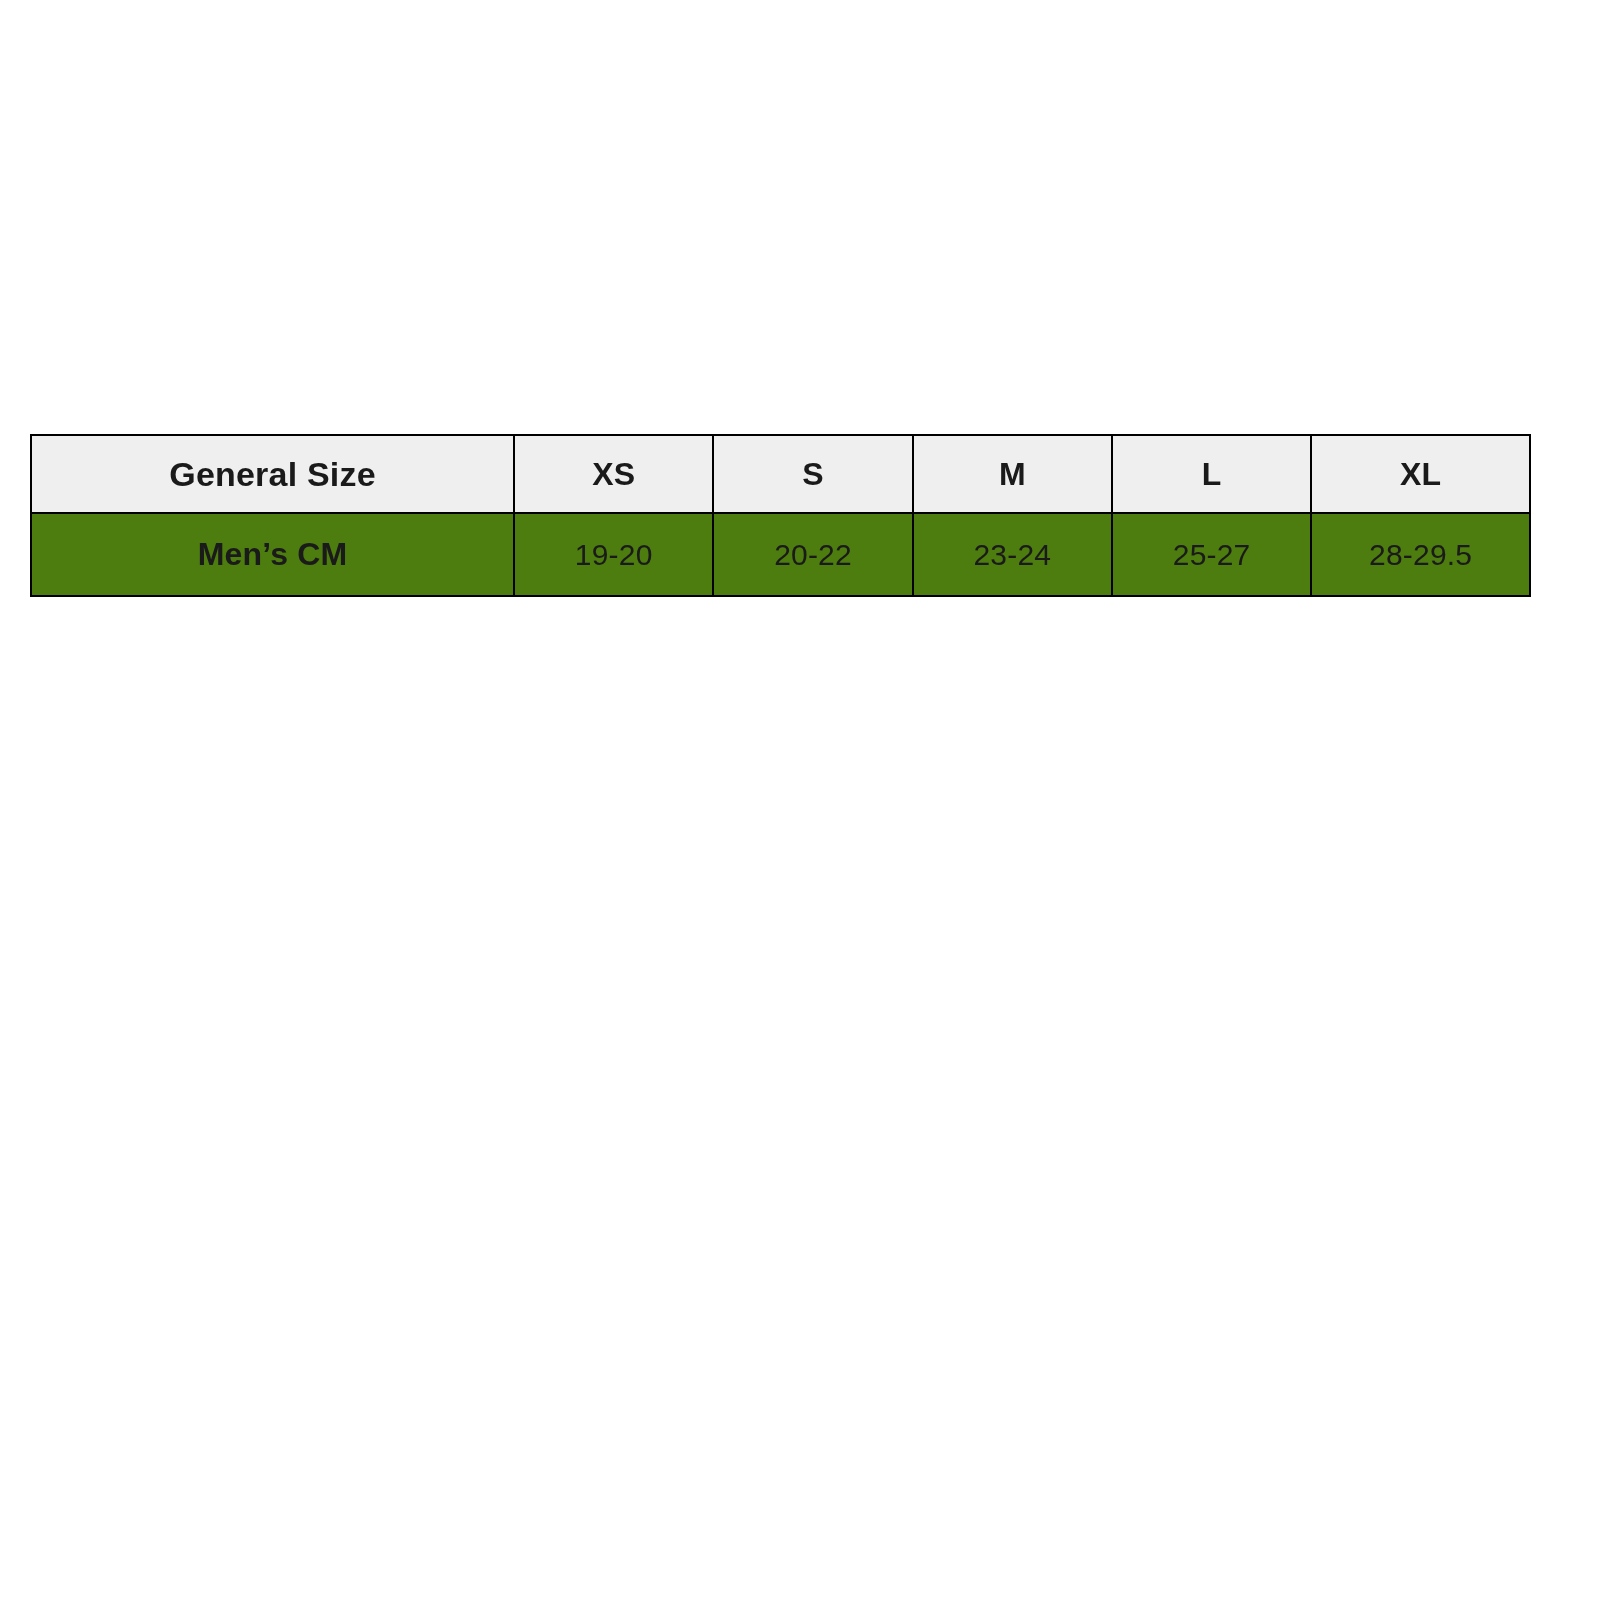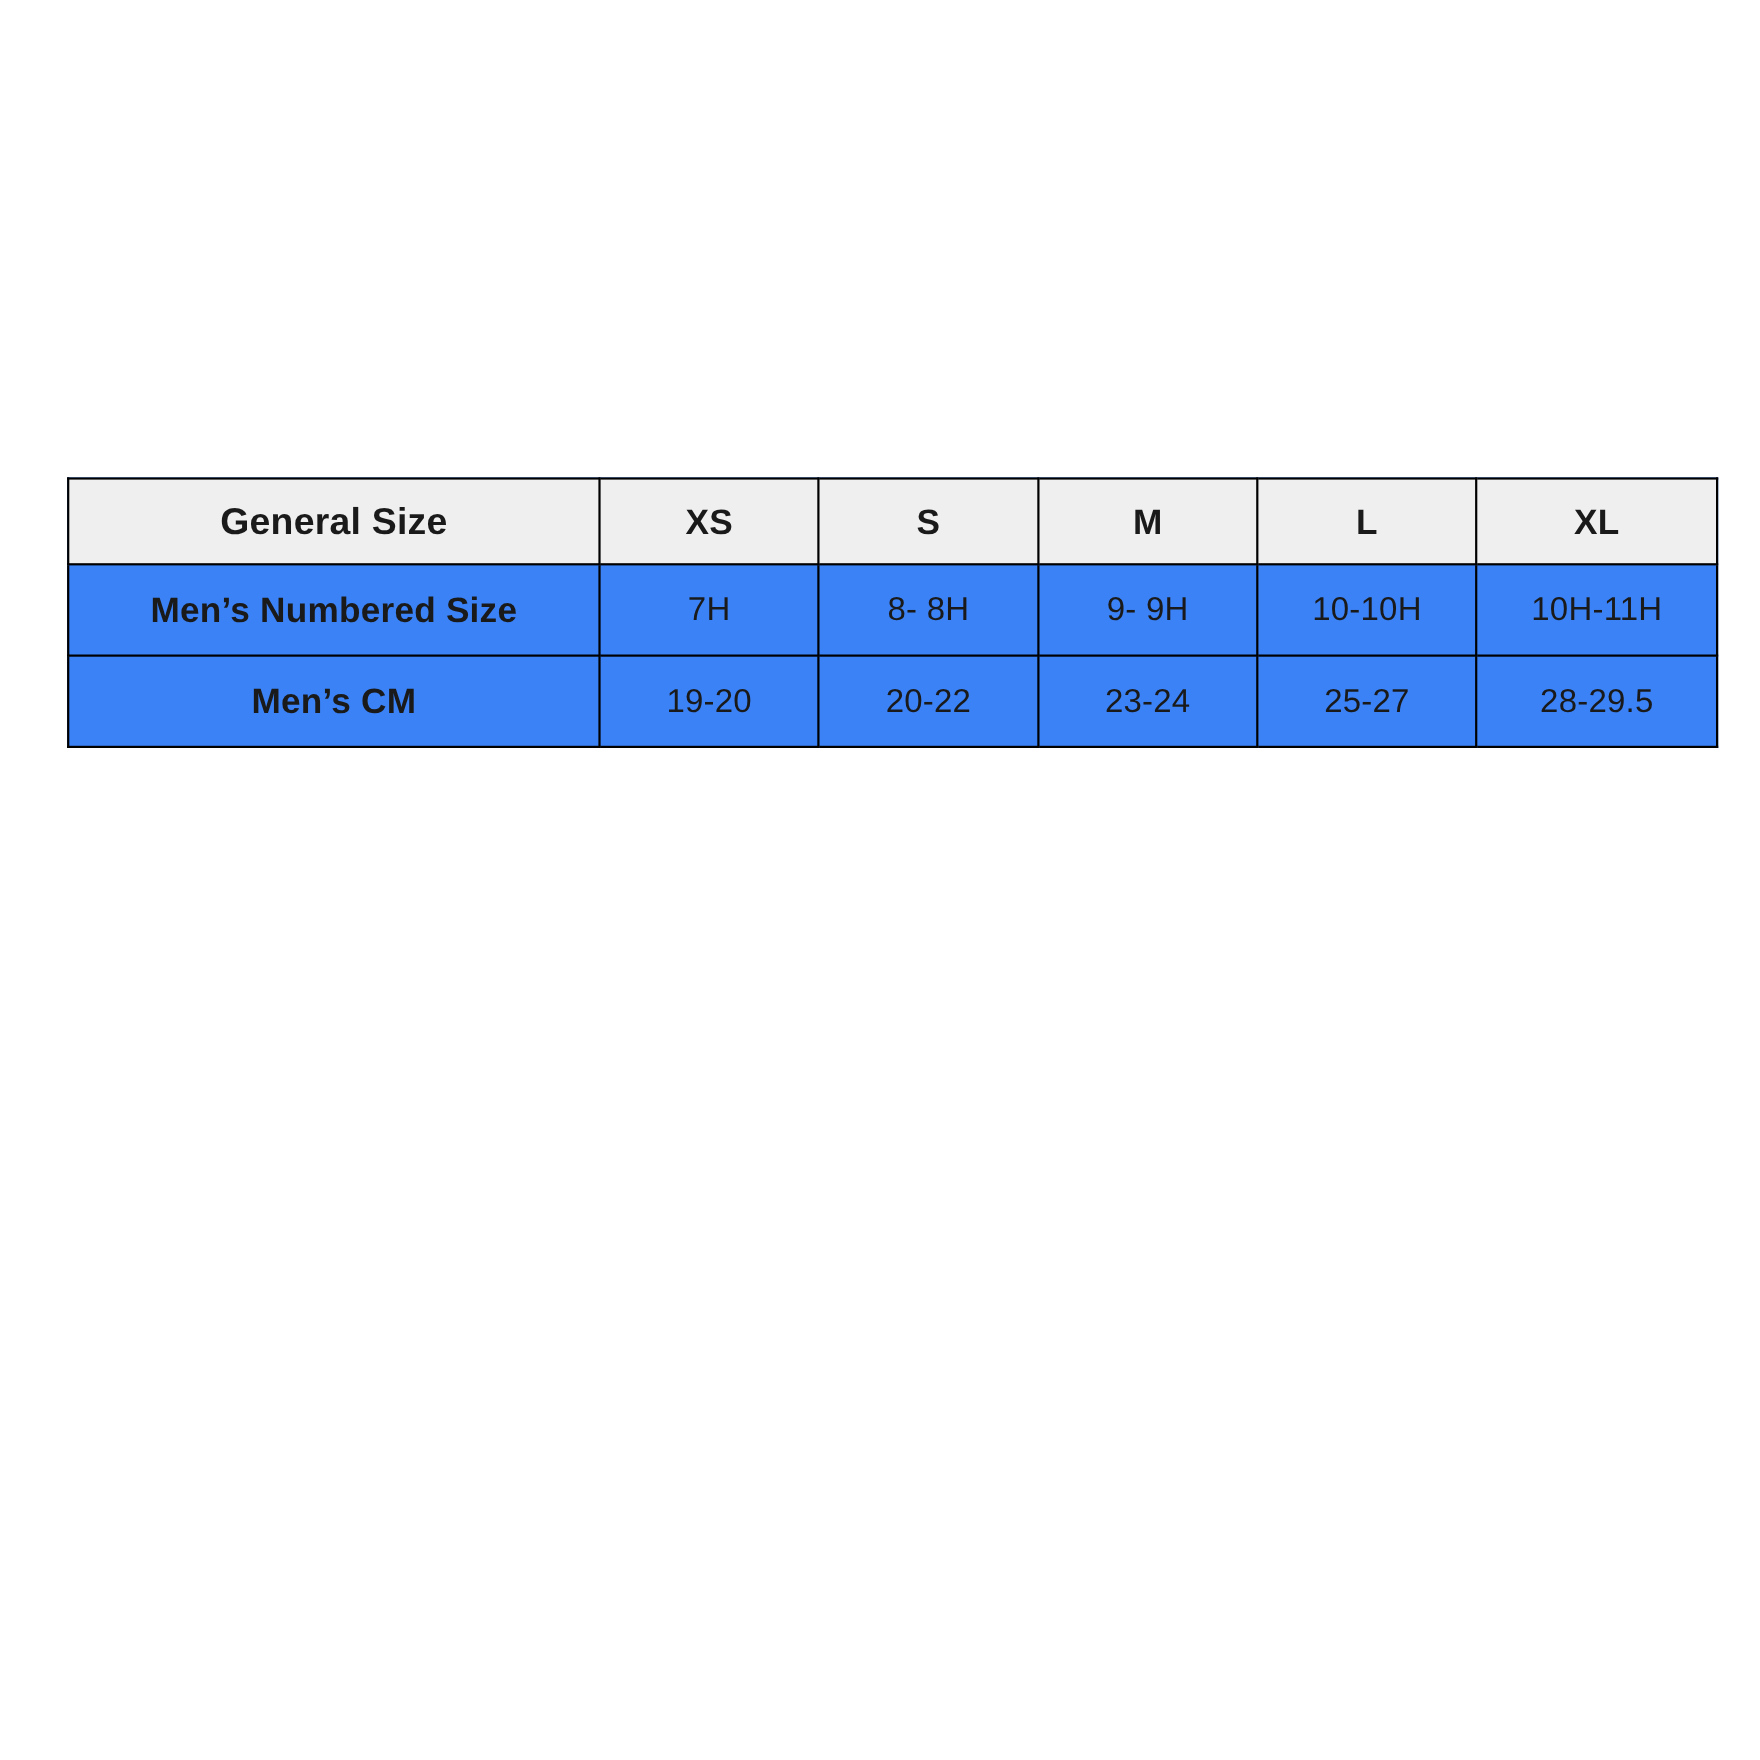--- a/index.html
+++ b/index.html
@@ -29,22 +29,21 @@
     position: absolute;
     left: 30px;
     top: 434px;
     width: 1540px;
   }
 
   table.size-chart {
     border-collapse: collapse;
     table-layout: fixed;
     width: 1501px;
-    background: #3b82f6;
-    margin-left: 31px;
+    background: #4d7c0f;
   }
 
   table.size-chart col.c-label { width: 475px; }
   table.size-chart col.c-val   { width: 196px; }
   table.size-chart col.c-val-wide { width: 215px; }
 
   table.size-chart td {
     border: 2px solid #000000;
     text-align: center;
     vertical-align: middle;
@@ -94,28 +93,20 @@
           <td class="row-label">General Size</td>
           <td>XS</td>
           <td>S</td>
           <td>M</td>
           <td>L</td>
           <td>XL</td>
         </tr>
 
 
 
-        <tr class="data-row">
-          <td class="row-label">Men’s Numbered Size</td>
-          <td>7H</td>
-          <td>8- 8H</td>
-          <td>9- 9H</td>
-          <td>10-10H</td>
-          <td>10H-11H</td>
-        </tr>
 
         <tr class="data-row">
           <td class="row-label">Men’s CM</td>
           <td>19-20</td>
           <td>20-22</td>
           <td>23-24</td>
           <td>25-27</td>
           <td>28-29.5</td>
         </tr>
       </tbody>

